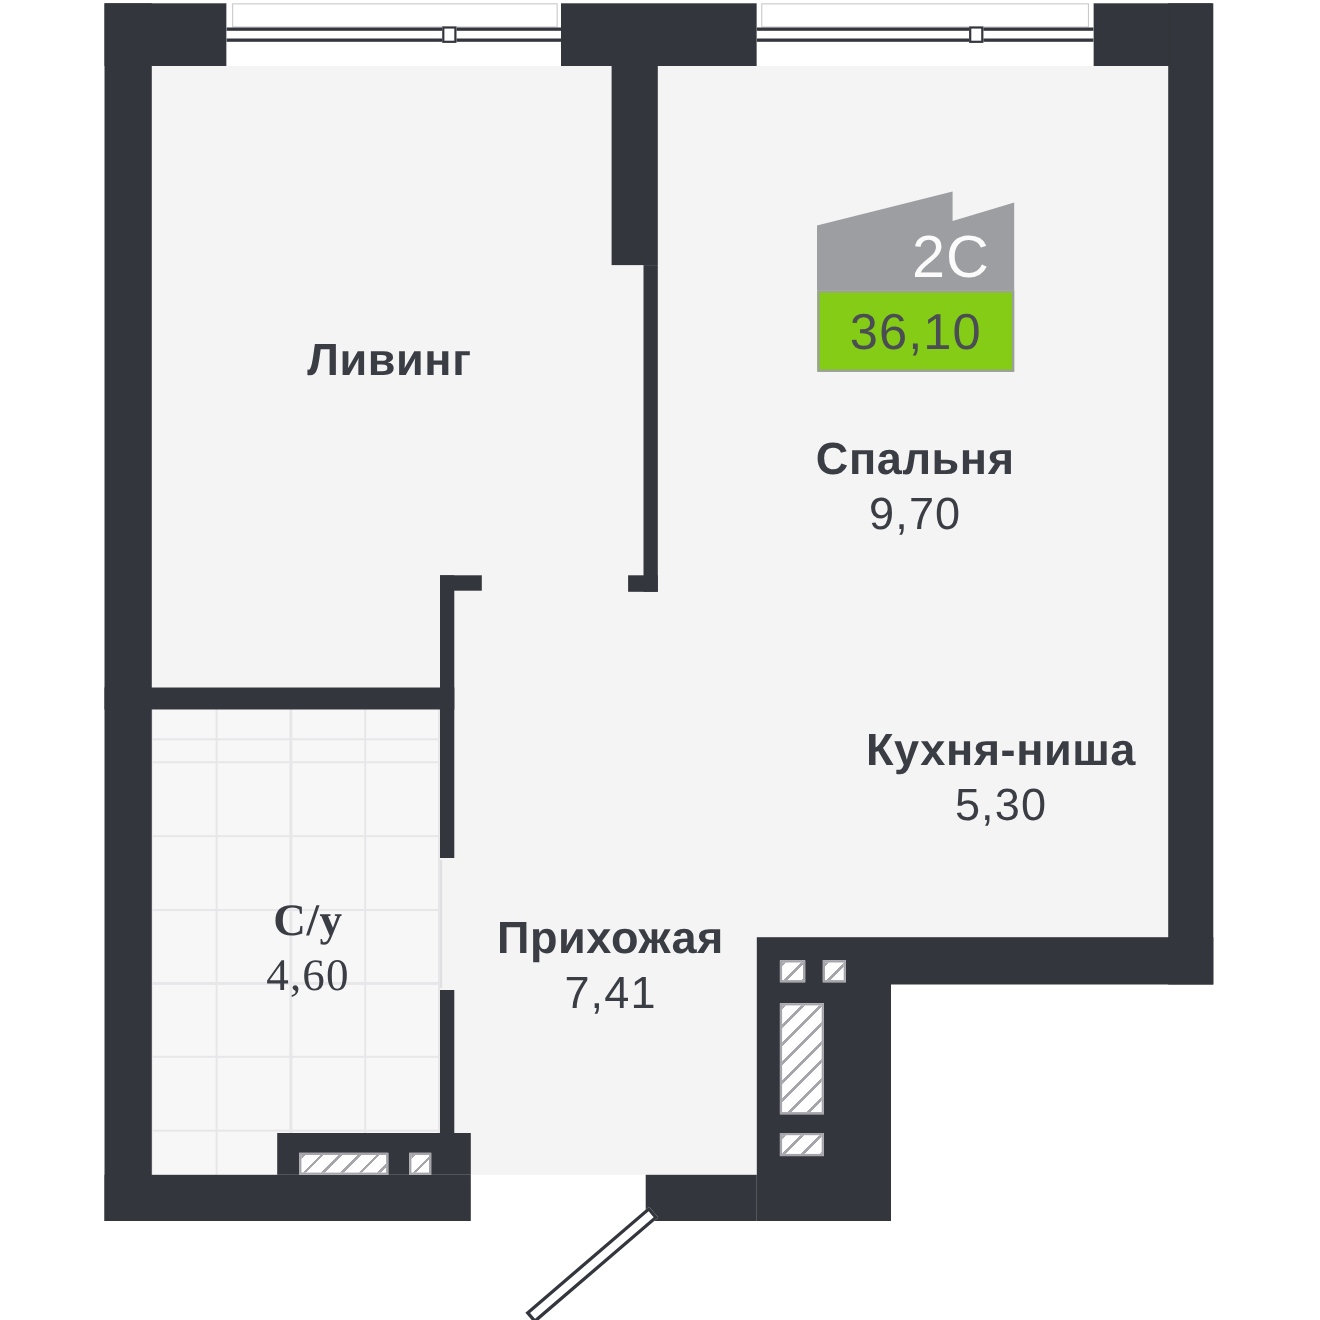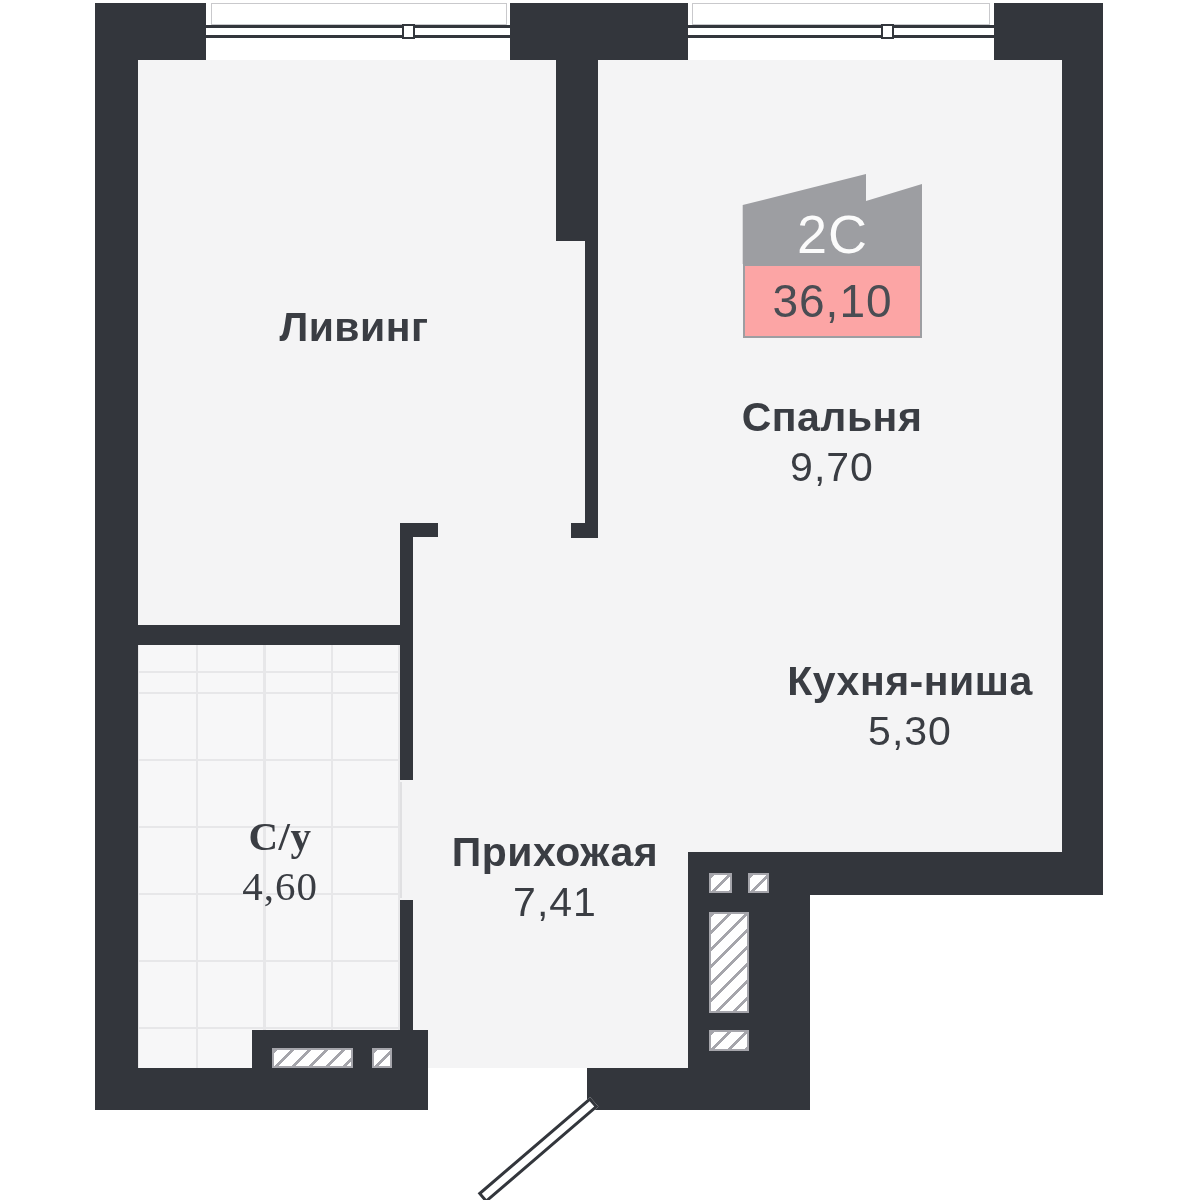--- a/index.html
+++ b/index.html
@@ -17,23 +17,23 @@
          background-image:repeating-linear-gradient(135deg,#a5a5ab 0 2.5px,transparent 2.5px 12px);
          border:2px solid #a5a5ab;}
   .sill{position:absolute;box-sizing:border-box;background:#ffffff;border:1.5px solid #c9c9cc;}
   .glassline{position:absolute;background:#33363c;}
   .mullion{position:absolute;box-sizing:border-box;background:#ffffff;border:2px solid #33363c;}
   .room-label{position:absolute;transform:translate(-50%,-50%);text-align:center;color:#3a3d43;white-space:nowrap;}
   .room-label .rname{font-size:41px;font-weight:700;line-height:50px;letter-spacing:.5px;}
   .room-label .rarea{font-size:41px;font-weight:400;line-height:50px;letter-spacing:1px;}
   .badge-type{position:absolute;left:743px;top:206px;width:179px;height:56px;
               display:flex;align-items:center;justify-content:center;
-              color:#fbfbfb;font-size:54px;font-weight:500;letter-spacing:1px;}
+              color:#fbfbfb;font-size:54px;font-weight:500;letter-spacing:1px;padding-left:32px;}
   .badge-box{position:absolute;left:743px;top:264px;width:179px;height:74px;
-             box-sizing:border-box;background:#fca5a5;border:2px solid #9d9ea2;
+             box-sizing:border-box;background:#84cc16;border:2px solid #9d9ea2;
              display:flex;align-items:center;justify-content:center;
              color:#4a4d53;font-size:46px;font-weight:400;letter-spacing:1px;}
   .door-leaf{position:absolute;left:442px;top:1097px;width:148px;height:13px;
              box-sizing:border-box;background:#ffffff;border:3px solid #33363c;
              transform:rotate(-40.6deg);transform-origin:100% 0;}
   .threshold{position:absolute;background:#e0e0e2;}
 </style>
 </head>
 <body>
 

